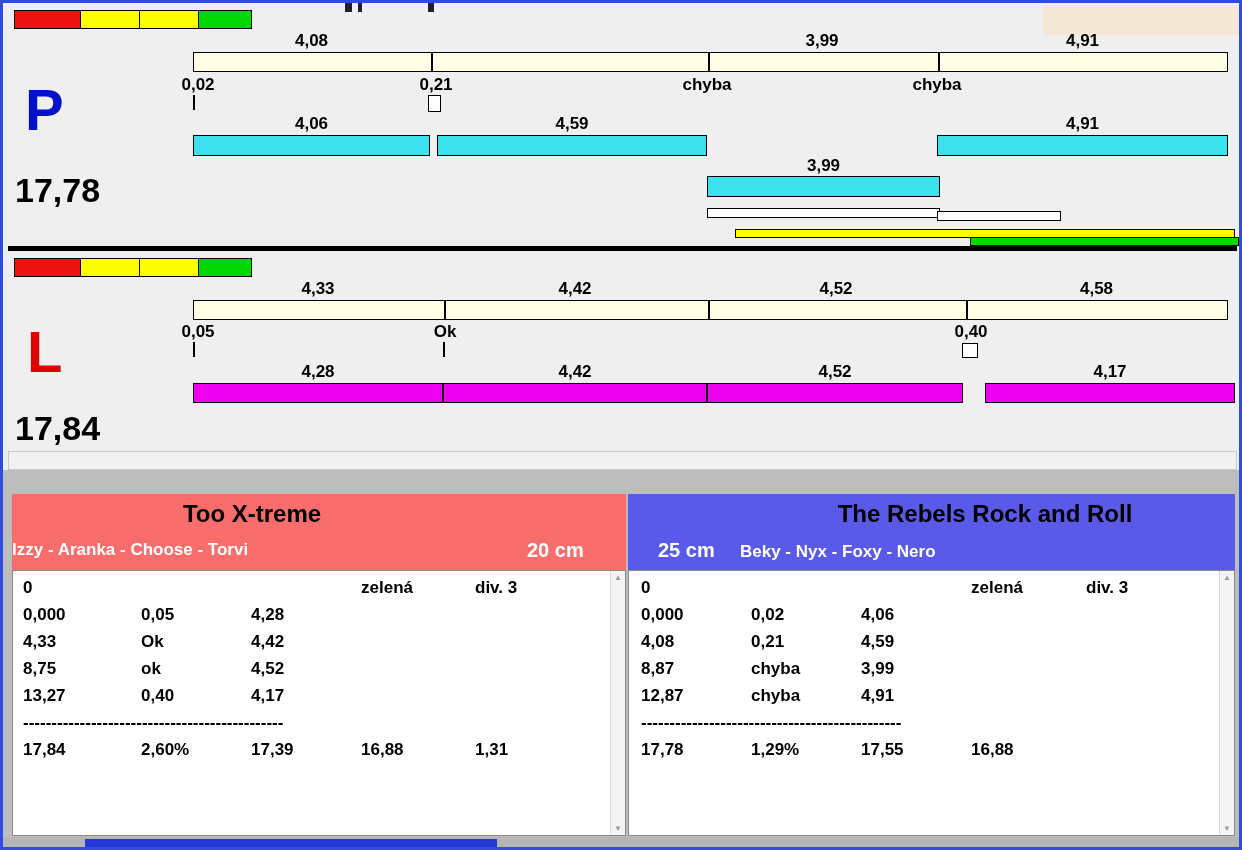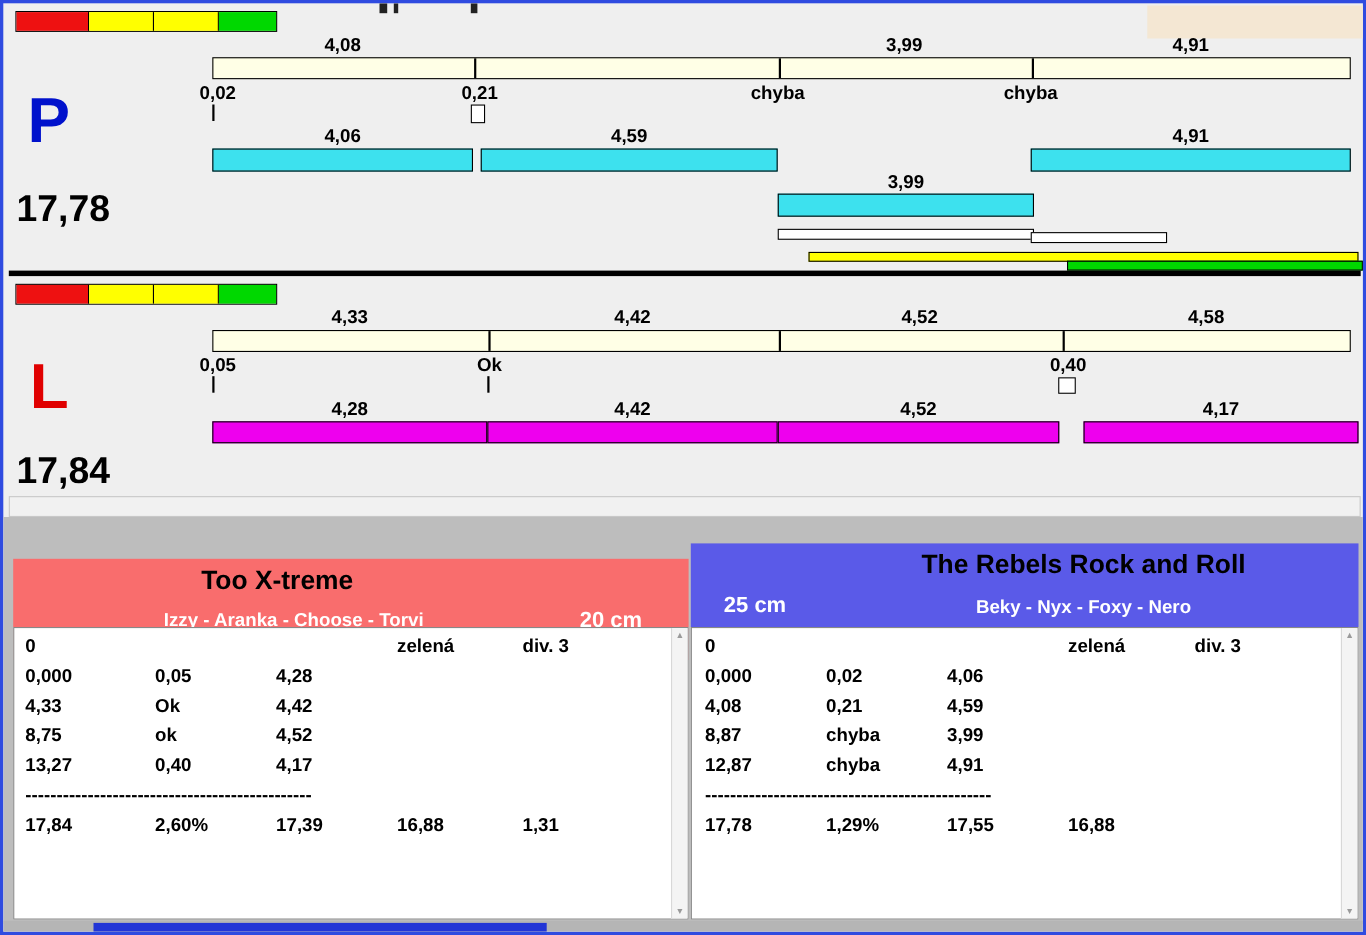--- a/index.html
+++ b/index.html
@@ -29,21 +29,21 @@
   .l-col { color:#e00000; }
   .total { position:absolute; font-weight:bold; font-size:34px; color:#000; }
   .black-divider { position:absolute; background:#000; }
   .empty-strip { position:absolute; background:#f1f1f1; border:1px solid #c8c8c8; }
   .bottom-area { position:absolute; background:#bdbdbd; }
   .team-header { position:absolute; }
   .team-red { background:#f96d6d; }
   .team-blue { background:#5a5ae8; }
   .hdr-title { position:absolute; font-weight:bold; font-size:24px; text-align:center;
                color:#000; white-space:nowrap; }
-  .hdr-sub { position:absolute; font-weight:bold; font-size:17px; text-align:center;
+  .hdr-sub { position:absolute; font-weight:bold; font-size:17px; text-align:left;
              color:#fff; white-space:nowrap; }
   .hdr-h { position:absolute; font-weight:bold; font-size:20px; color:#fff; white-space:nowrap; }
   .datebox { position:absolute; background:#fff; border:2px solid #9a9a9a; z-index:6;
              font-size:20px; font-weight:normal; color:#000; text-align:center; line-height:24px; }
   .panel { position:absolute; background:#fff; border:1px solid #888; }
   .cell { position:absolute; font-weight:bold; font-size:17px; color:#000; white-space:nowrap; }
   .scrollbar { position:absolute; top:0; bottom:0; right:0; width:15px; background:#f4f4f4;
                border-left:1px solid #d8d8d8; display:flex; flex-direction:column;
                justify-content:space-between; align-items:center; padding:2px 0;
                color:#9a9a9a; font-size:8px; }
@@ -144,21 +144,21 @@
   <div class="bar magenta" style="left:704px;top:380px;width:256px;height:20px"></div>
   <div class="bar magenta" style="left:982px;top:380px;width:250px;height:20px"></div>
 
   <div class="bigletter l-col" style="left:24px;top:320px">L</div>
   <div class="total" style="left:12px;top:406px">17,84</div>
 
   <div class="empty-strip" style="left:5px;top:448px;width:1229px;height:19px"></div>
 
   <div class="bottom-area" style="left:0;top:467px;width:1236px;height:370px"></div>
 
-  <div class="team-header team-red" style="left:9px;top:505px;width:614px;height:92px">
+  <div class="team-header team-red" style="left:9px;top:491px;width:614px;height:92px">
     <div class="hdr-title" style="left:0;top:6px;width:480px">Too X-treme</div>
     <div class="hdr-sub" style="left:0;top:46px;width:510px">Izzy - Aranka - Choose - Torvi</div>
     <div class="hdr-h" style="left:515px;top:45px">20 cm</div>
   </div>
 
   <div class="team-header team-blue" style="left:625px;top:491px;width:607px;height:76px">
     <div class="hdr-h" style="left:30px;top:45px">25 cm</div>
     <div class="hdr-title" style="left:112px;top:6px;width:490px">The Rebels Rock and Roll</div>
     <div class="hdr-sub" style="left:112px;top:48px;width:490px">Beky - Nyx - Foxy - Nero</div>
   </div>

